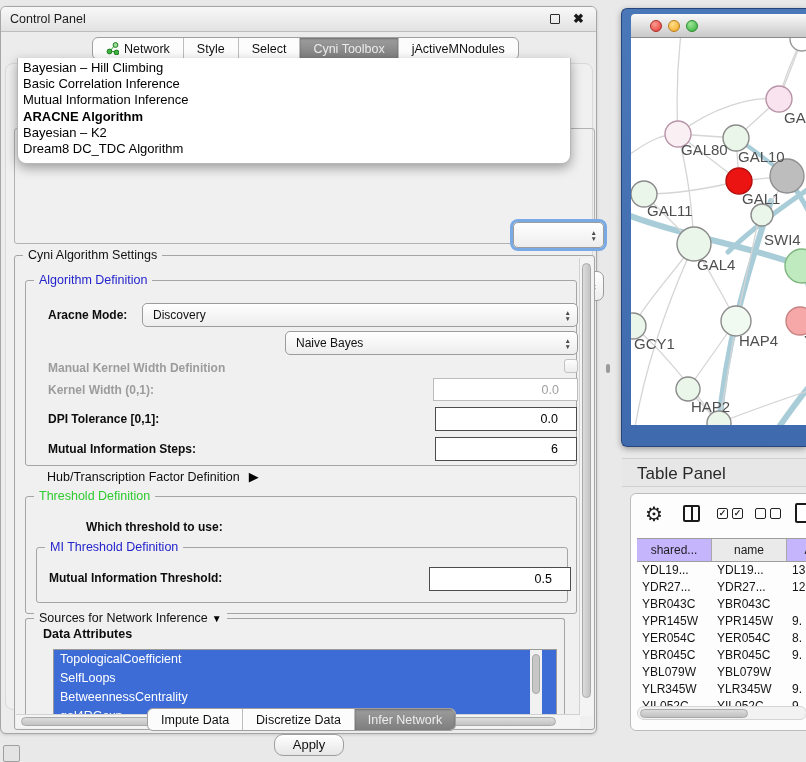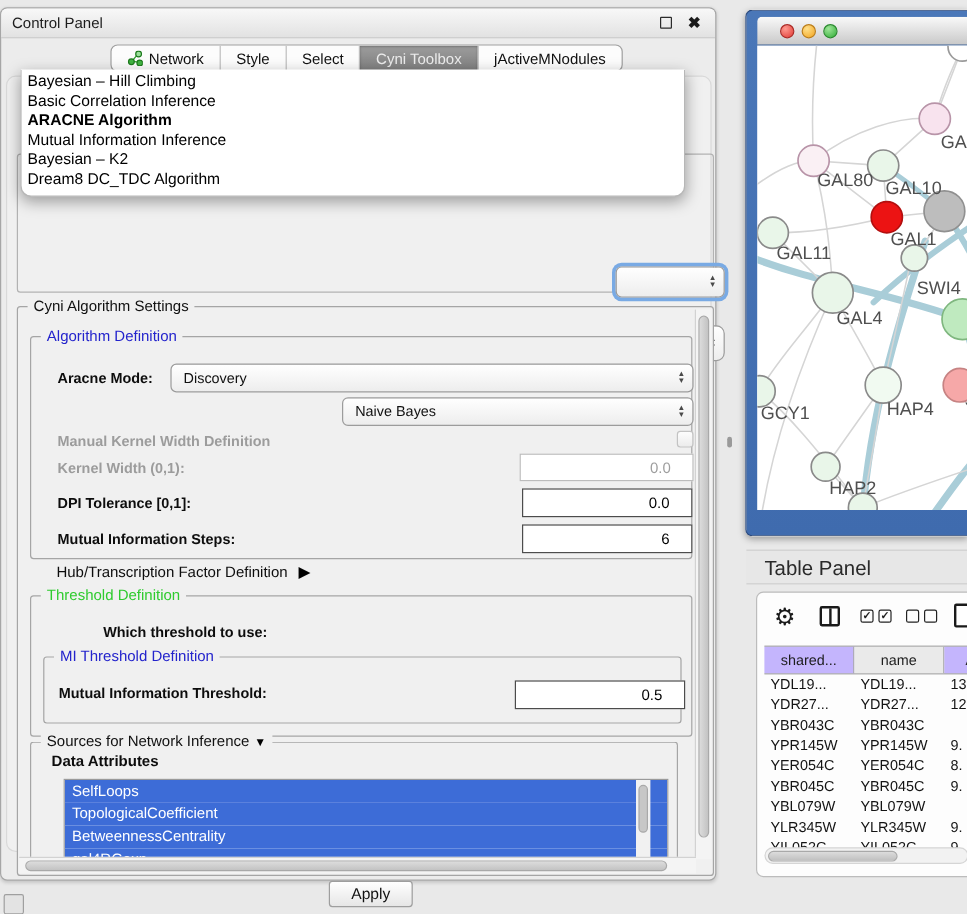--- a/index.html
+++ b/index.html
@@ -90,21 +90,21 @@
   .vscroll { position:absolute; right:1px; top:2px; width:14px; height:458px;
     background:#f4f4f4; border-left:1px solid #d2d2d2; }
   .vscroll .thumb { position:absolute; left:2px; top:5px; width:9px; height:435px;
     background:linear-gradient(90deg,#dcdcdc,#c3c3c3); border:1px solid #a9a9a9; border-radius:5px; }
   .hscroll { position:absolute; left:1px; bottom:1px; height:14px; width:564px;
     background:#f4f4f4; border-top:1px solid #d2d2d2; }
   .hscroll .thumb { position:absolute; left:5px; top:2px; width:535px; height:9px;
     background:linear-gradient(#dcdcdc,#c3c3c3); border:1px solid #a9a9a9; border-radius:5px; }
 
   .apply-btn { position:absolute; left:268px; top:670px; width:70px; height:22px;
-    background:linear-gradient(#ffffff,#e6e6e6); border:1px solid #9e9e9e; border-radius:3px;
+    background:linear-gradient(#ffffff,#e6e6e6); border:1px solid #9e9e9e; border-radius:9px;
     font-size:13px; color:#111; text-align:center; line-height:20px; font-family:"Liberation Sans",sans-serif; }
 
   .grip { position:absolute; left:606px; top:364px; width:4px; height:9px; background:#9a9a9a; border-radius:2px; }
 
   
   .net-window { position:absolute; left:621px; top:8px; width:185px; height:439px;
     background:linear-gradient(#4a77b8,#3f6bae); border:1px solid #27477c; border-right:none;
     border-radius:6px 0 0 6px; box-shadow:0 2px 6px rgba(0,0,0,.35); }
   .net-titlebar { position:absolute; left:9px; top:5px; right:0; height:24px;
     background:linear-gradient(#f9f9f9,#c9c9c9); border-bottom:1px solid #8a8a8a;
@@ -241,22 +241,22 @@
             <input class="field" style="left: 392px; top: 19px; width: 142px; height: 24px;" value="0.5">
           </div>
         </div>
 
         <div class="gbox" style="left:10px;top:362px;width:540px;height:108px;border-bottom:none;">
           <span class="legend">
             <span>Sources for Network Inference</span><span class="tri-d">▼</span>
           </span>
           <span class="attr-label">Data Attributes</span>
           <div class="attr-list" id="attr-list">
+              <div class="attr-item">TopologicalCoefficient</div>
               <div class="attr-item">SelfLoops</div>
-              <div class="attr-item">TopologicalCoefficient</div>
               <div class="attr-item">BetweennessCentrality</div>
               <div class="attr-item">gal4RGexp</div>
             </div>
           <div class="attr-sb" style="right:22px;top:31px;">
               <div class="attr-thumb"></div>
             </div>
         </div>
 
         <div class="vscroll">
             <div class="thumb"></div>
@@ -265,26 +265,37 @@
             <div class="thumb"></div>
           </div>
       </div>
 
       <div class="apply-btn">Apply</div>
     </div>
 
     <div class="algo-pop" id="algo-pop">
         <div class="opt">Bayesian – Hill Climbing</div>
         <div class="opt">Basic Correlation Inference</div>
+        <div class="opt">Mutual Information Inference</div>
         <div class="opt hl">ARACNE Algorithm</div>
-        <div class="opt">Mutual Information Inference</div>
         <div class="opt">Bayesian – K2</div>
         <div class="opt">Dream8 DC_TDC Algorithm</div>
       </div>
 
+    <div class="segbar" id="bottom-tabs">
+        <div class="seg">
+          <span>Impute Data</span>
+        </div>
+        <div class="seg">
+          <span>Discretize Data</span>
+        </div>
+        <div class="seg sel">
+          <span>Infer Network</span>
+        </div>
+      </div>
   </div>
 
   <div class="grip"></div>
 
   <div class="net-window">
     <div class="net-titlebar">
       <span class="tl red"></span>
       <span class="tl yellow"></span>
       <span class="tl green"></span>
     </div>

